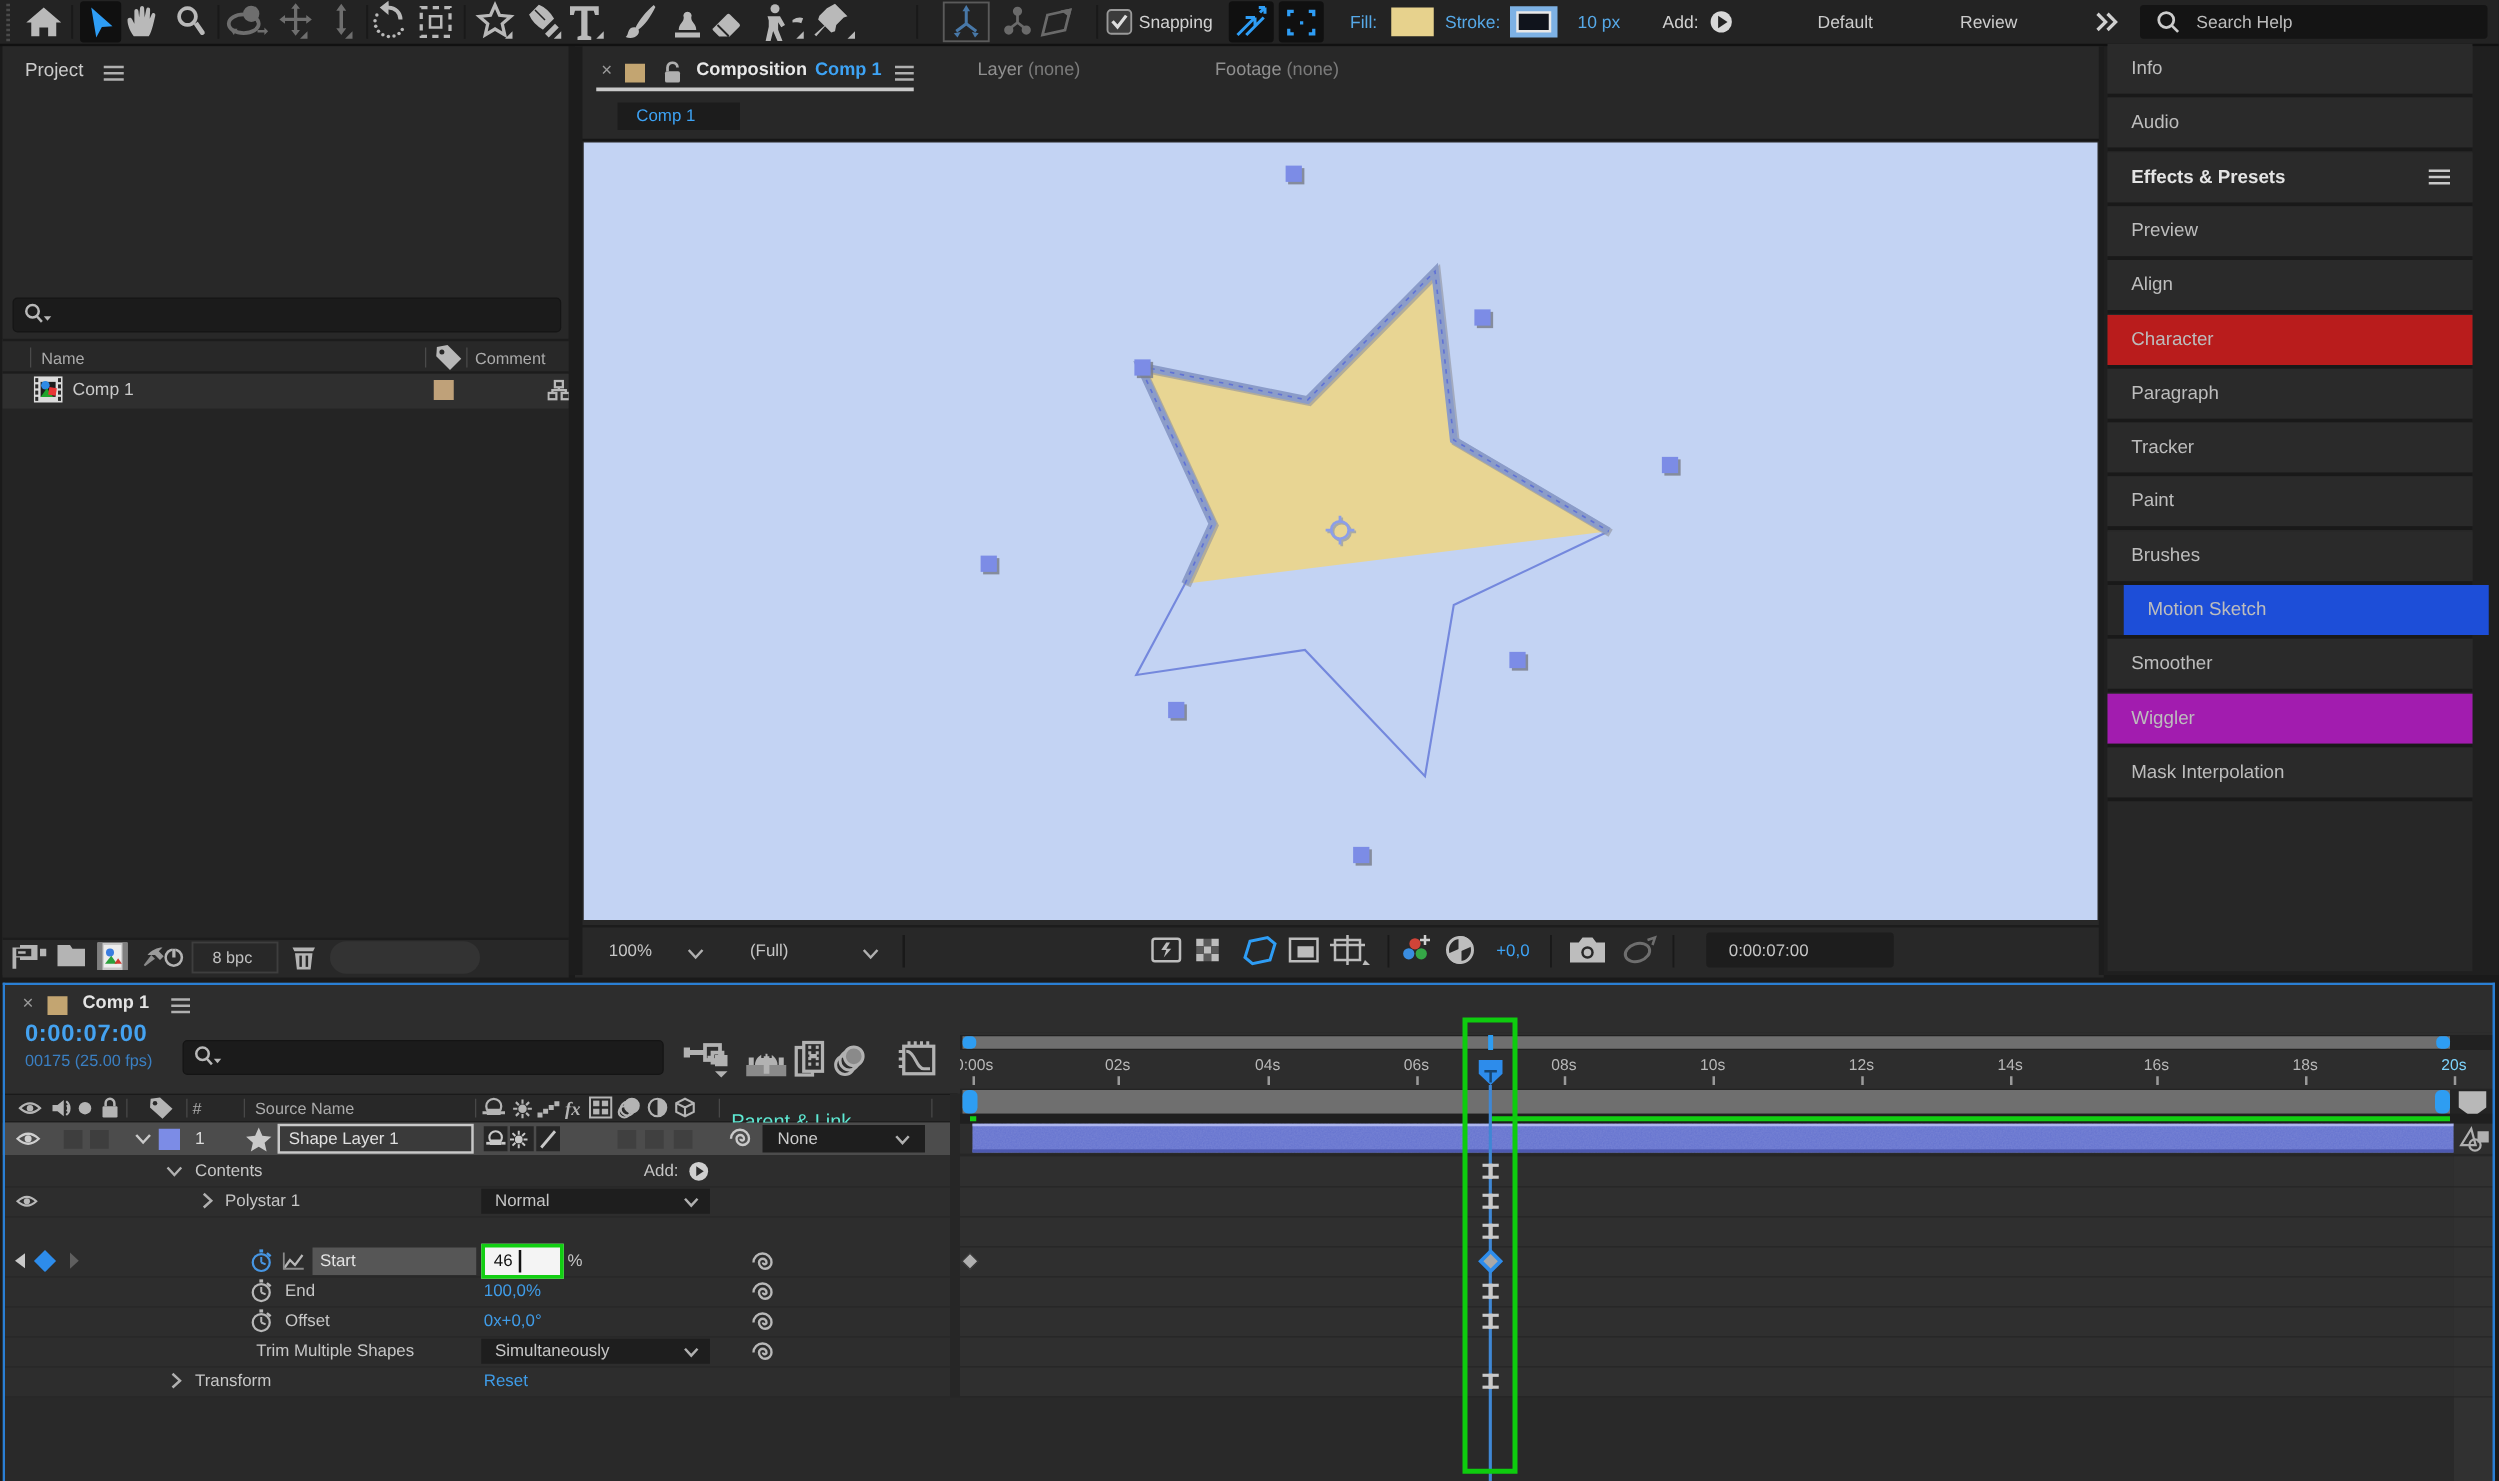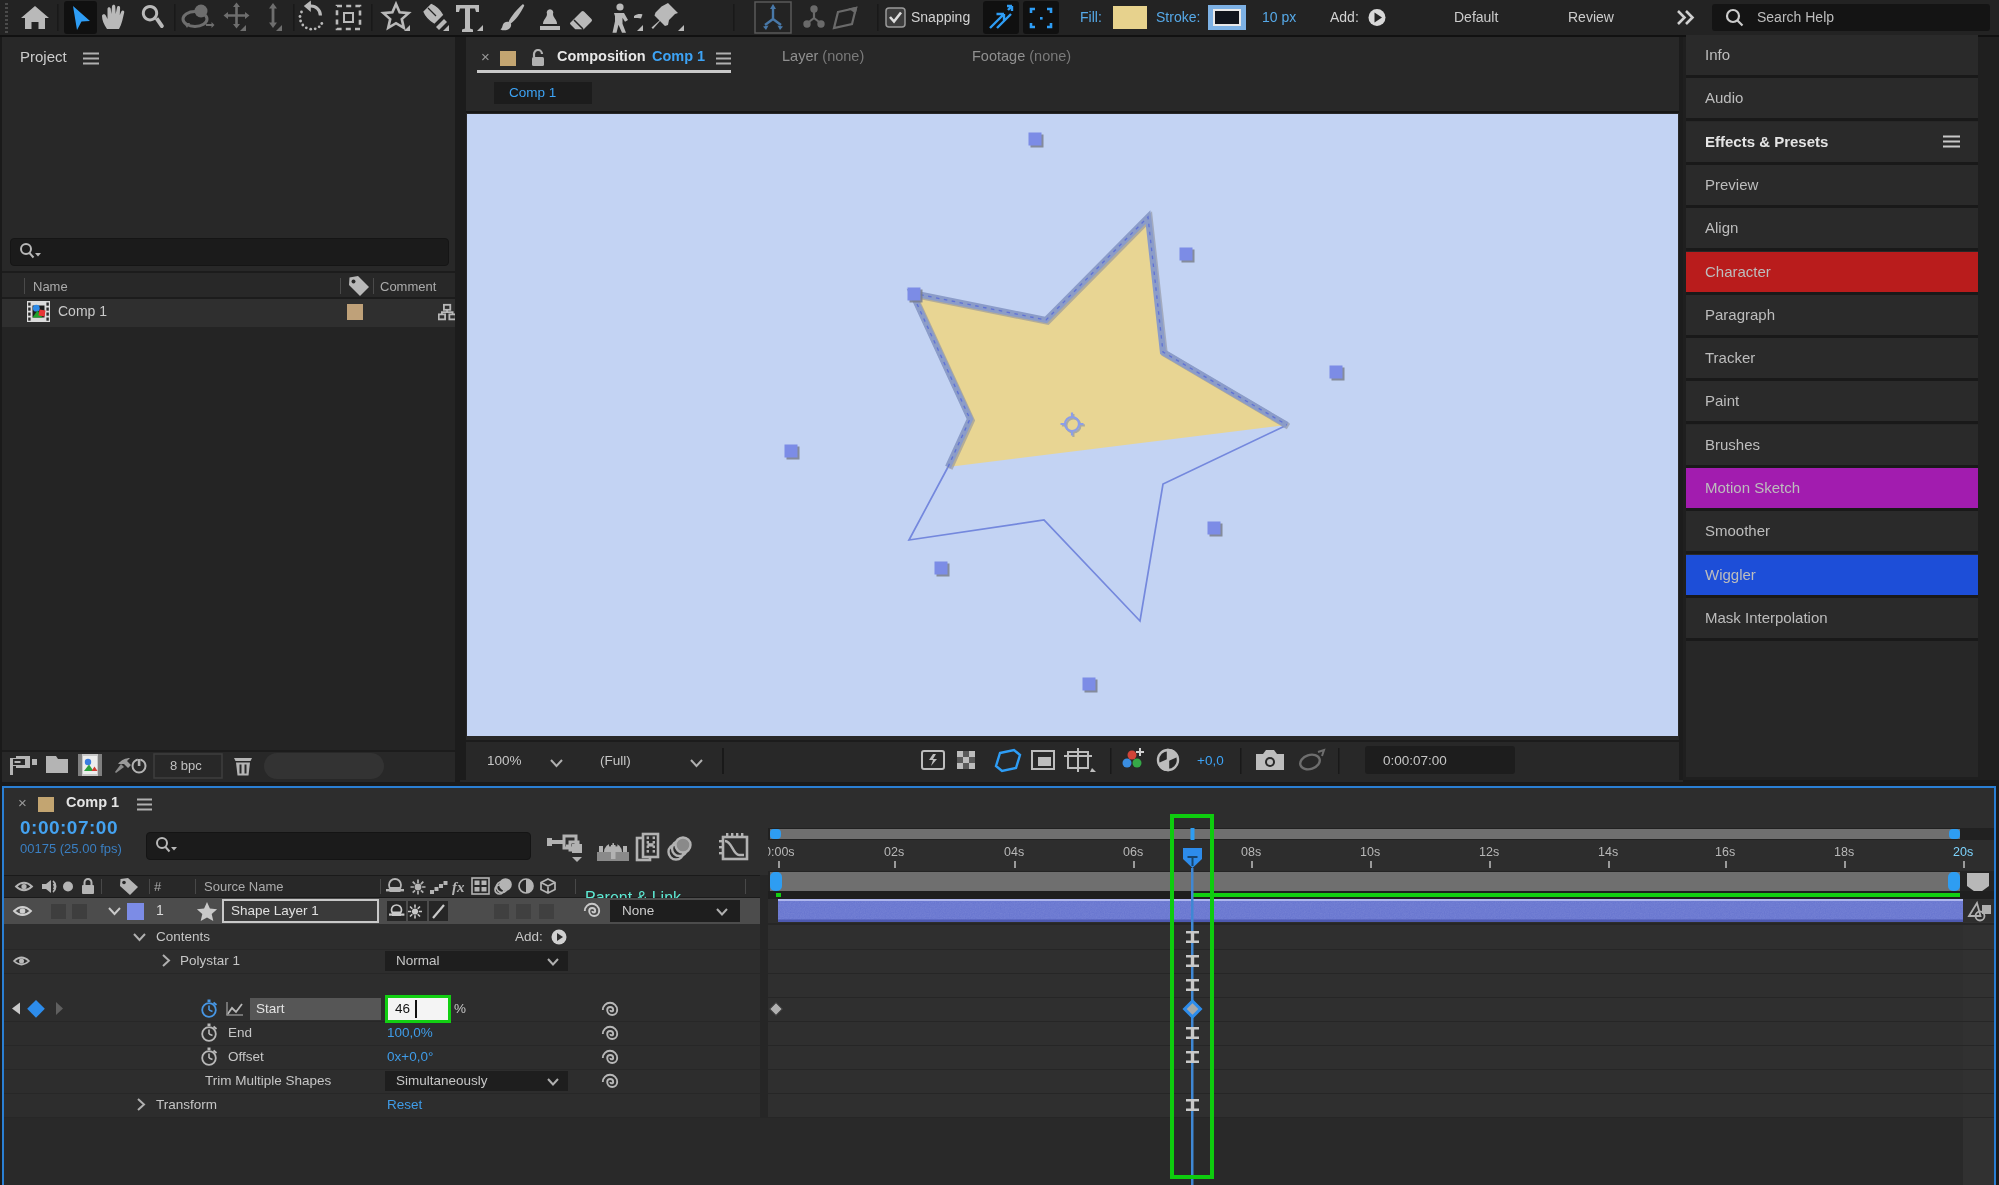--- a/index.html
+++ b/index.html
@@ -430,29 +430,29 @@
       </div>
       <div class="abs" style="left:0;top:341px;width:292px;height:3px;background:#191919;"></div>
       <div class="abs" style="left:0;top:344px;width:292px;height:40px;background:#2a2a2a;">
         <span class="txt" style="left:19px;top:11px;font-size:15px;color:#bdbdbd;">Paint</span>
       </div>
       <div class="abs" style="left:0;top:384px;width:292px;height:3px;background:#191919;"></div>
       <div class="abs" style="left:0;top:388px;width:292px;height:40px;background:#2a2a2a;">
         <span class="txt" style="left:19px;top:11px;font-size:15px;color:#bdbdbd;">Brushes</span>
       </div>
       <div class="abs" style="left:0;top:428px;width:292px;height:3px;background:#191919;"></div>
-      <div class="abs" style="left:0;top:431px;width:292px;height:40px;background:#a21caf;">
+      <div class="abs" style="left:13px;top:431px;width:292px;height:40px;background:#1d4ed8;">
         <span class="txt" style="left:19px;top:11px;font-size:15px;color:#bdbdbd;">Motion Sketch</span>
       </div>
       <div class="abs" style="left:0;top:471px;width:292px;height:3px;background:#191919;"></div>
       <div class="abs" style="left:0;top:474px;width:292px;height:57px;background:#2a2a2a;">
         <span class="txt" style="left:19px;top:11px;font-size:15px;color:#bdbdbd;">Smoother</span>
       </div>
       <div class="abs" style="left:0;top:514px;width:292px;height:3px;background:#191919;"></div>
-      <div class="abs" style="left:0;top:518px;width:292px;height:40px;background:#1d4ed8;">
+      <div class="abs" style="left:0;top:518px;width:292px;height:40px;background:#a21caf;">
         <span class="txt" style="left:19px;top:11px;font-size:15px;color:#bdbdbd;">Wiggler</span>
       </div>
       <div class="abs" style="left:0;top:558px;width:292px;height:3px;background:#191919;"></div>
       <div class="abs" style="left:0;top:561px;width:292px;height:40px;background:#2a2a2a;">
         <span class="txt" style="left:19px;top:11px;font-size:15px;color:#bdbdbd;">Mask Interpolation</span>
       </div>
       <div class="abs" style="left:0;top:601px;width:292px;height:3px;background:#191919;"></div>
     </div>
 </div>
 

